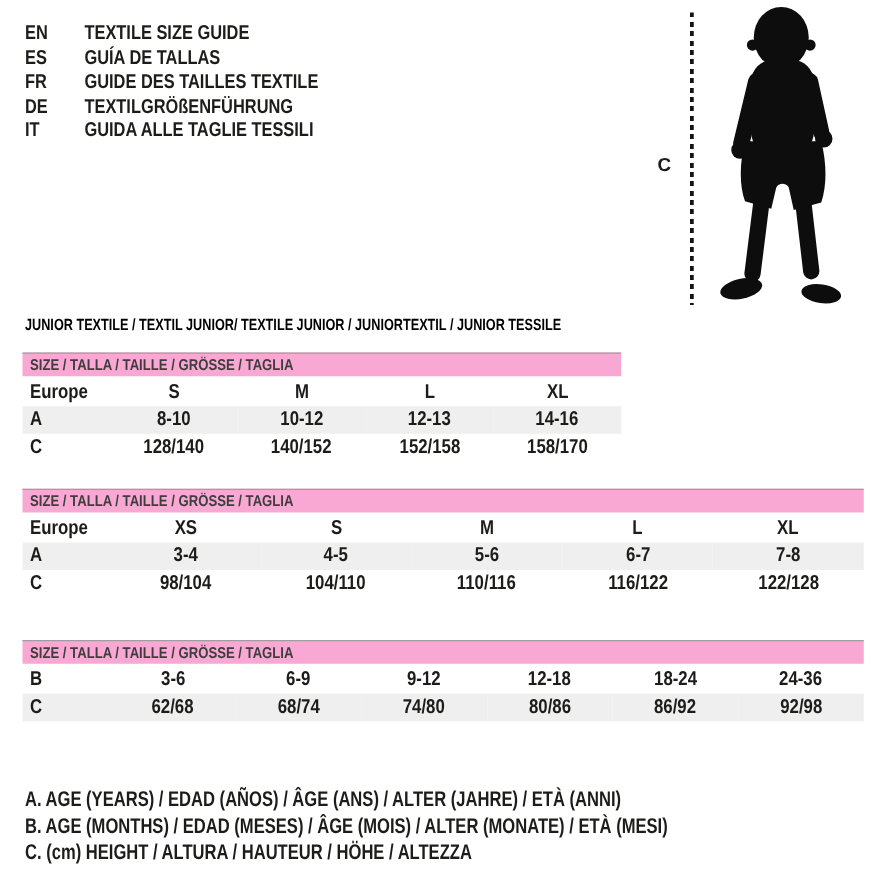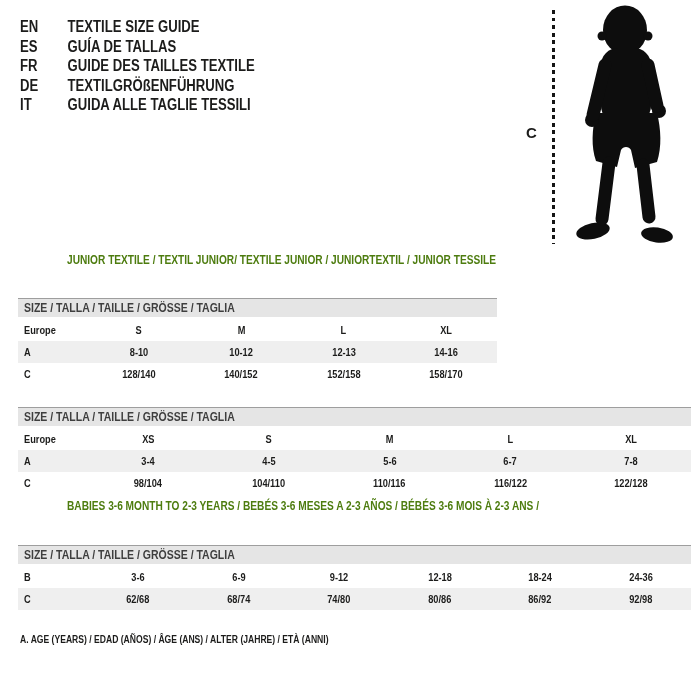--- a/index.html
+++ b/index.html
@@ -34,40 +34,40 @@
     background:repeating-linear-gradient(to bottom, #141414 0 4px, transparent 4px 7.5px);
   }
   .c-label { position:absolute; left:526px; top:124px; font-size:15px; }
   .baby-svg { position:absolute; left:563px; top:3px; width:127px; height:248px; }
 
   
   .tsec { position:absolute; left:18px; }
   .tsec-junior   { top:252px; width:479px; }
   .tsec-children { top:377px; width:673px; }
   .tsec-babies   { top:498px; width:673px; }
-  .ttl { font-size:13px; line-height:16px; color:#4d7c0f; padding-left:2px;margin-left:47px; }
+  .ttl { font-size:13px; line-height:16px; color:#000000; padding-left:2px; }
   .ttl-2line { line-height:16.5px; }
   .subsc { font-size:9px; vertical-align:-3px; }
   .szbar {
-    margin-top:30px; height:19px; line-height:18px;
-    background:#e5e5e5; border-top:1px solid #9e9e9e;
+    margin-top:14px; height:19px; line-height:18px;
+    background:#f9a8d4; border-top:1px solid #9e9e9e;
     padding-left:6px; font-size:12.5px; color:#3e3e3e;
   }
   table.sz {
     margin-top:2px; width:100%;
     border-collapse:collapse; table-layout:fixed;
-    font-size:11px; color:#1c1c1b;
+    font-size:16px; color:#1c1c1b;
   }
   table.sz tr { height:22px; }
   table.sz td { text-align:center; vertical-align:middle; padding:0; }
   table.sz td:first-child { width:70px; text-align:left; padding-left:6px; }
   table.sz tbody tr:nth-child(even) { background:#efefef; }
 
   
-  .legend { position:absolute; left:20px; top:629px; font-size:11px; line-height:21px; }
+  .legend { position:absolute; left:20px; top:629px; font-size:17px; line-height:21px; }
   .legend > div { white-space:nowrap; }
 </style>
 </head>
 <body>
 
 <div class="page">
 
   <div class="lang-list">
     <div class="lang-row">
       <span class="lang-code">EN</span><span>TEXTILE SIZE GUIDE</span>
@@ -171,21 +171,20 @@
             <td><span class="cx-c">110/116</span></td>
             <td><span class="cx-c">116/122</span></td>
             <td><span class="cx-c">122/128</span></td>
           </tr>
         </tbody>
       </table>
   </section>
 
   <section class="tsec tsec-babies">
     <div class="ttl ttl-2line">
-      <div><span class="cx-t">BABIES 3-6 MONTH TO 2-3 YEARS / BEBÉS 3-6 MESES A 2-3 AÑOS / BÉBÉS 3-6 MOIS À 2-3 ANS /</span></div>
     </div>
     <div class="szbar">
       <span class="cx-l">SIZE / TALLA / TAILLE / GRÖSSE / TAGLIA</span>
     </div>
     <table class="sz">
         <tbody>
           <tr>
             <td><span class="cx-l">B</span></td>
             <td><span class="cx-c">3-6</span></td>
             <td><span class="cx-c">6-9</span></td>
@@ -202,15 +201,17 @@
             <td><span class="cx-c">80/86</span></td>
             <td><span class="cx-c">86/92</span></td>
             <td><span class="cx-c">92/98</span></td>
           </tr>
         </tbody>
       </table>
   </section>
 
   <div class="legend">
     <div><span class="cx-t">A. AGE (YEARS) / EDAD (AÑOS) / ÂGE (ANS) / ALTER (JAHRE) / ETÀ (ANNI)</span></div>
+    <div><span class="cx-t">B. AGE (MONTHS) / EDAD (MESES) / ÂGE (MOIS) / ALTER (MONATE) / ETÀ (MESI)</span></div>
+    <div><span class="cx-t">C. (cm) HEIGHT / ALTURA / HAUTEUR / HÖHE / ALTEZZA</span></div>
   </div>
 
 </div>
 
 </body></html>

